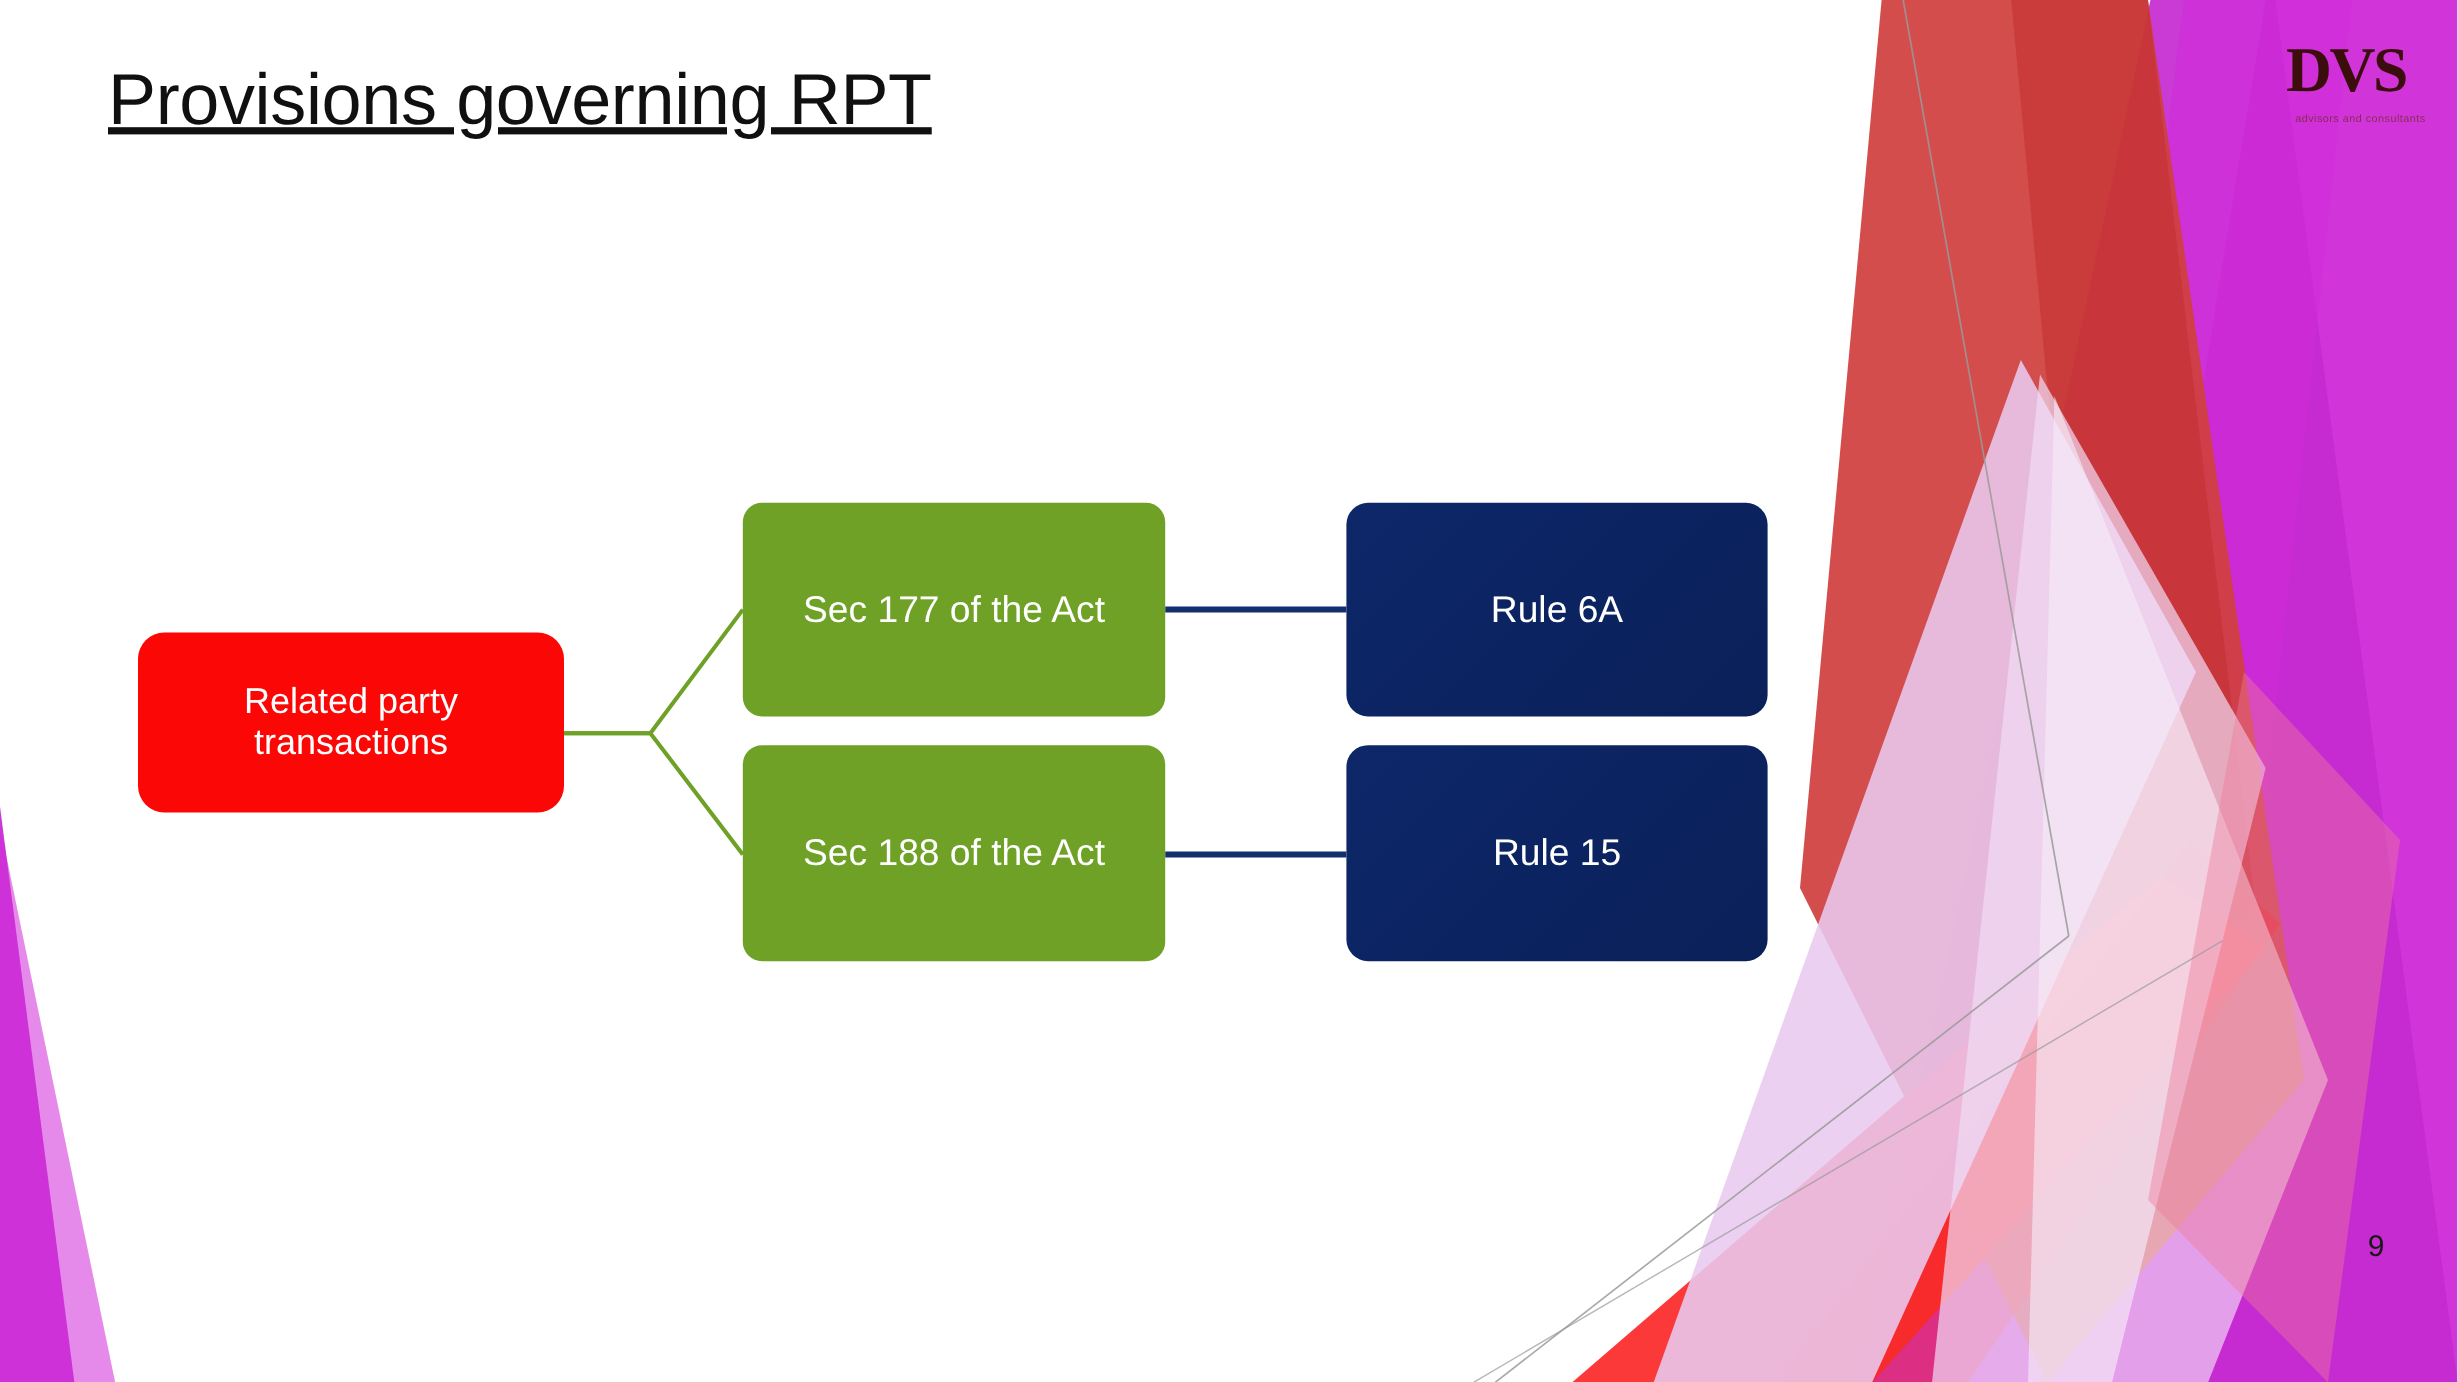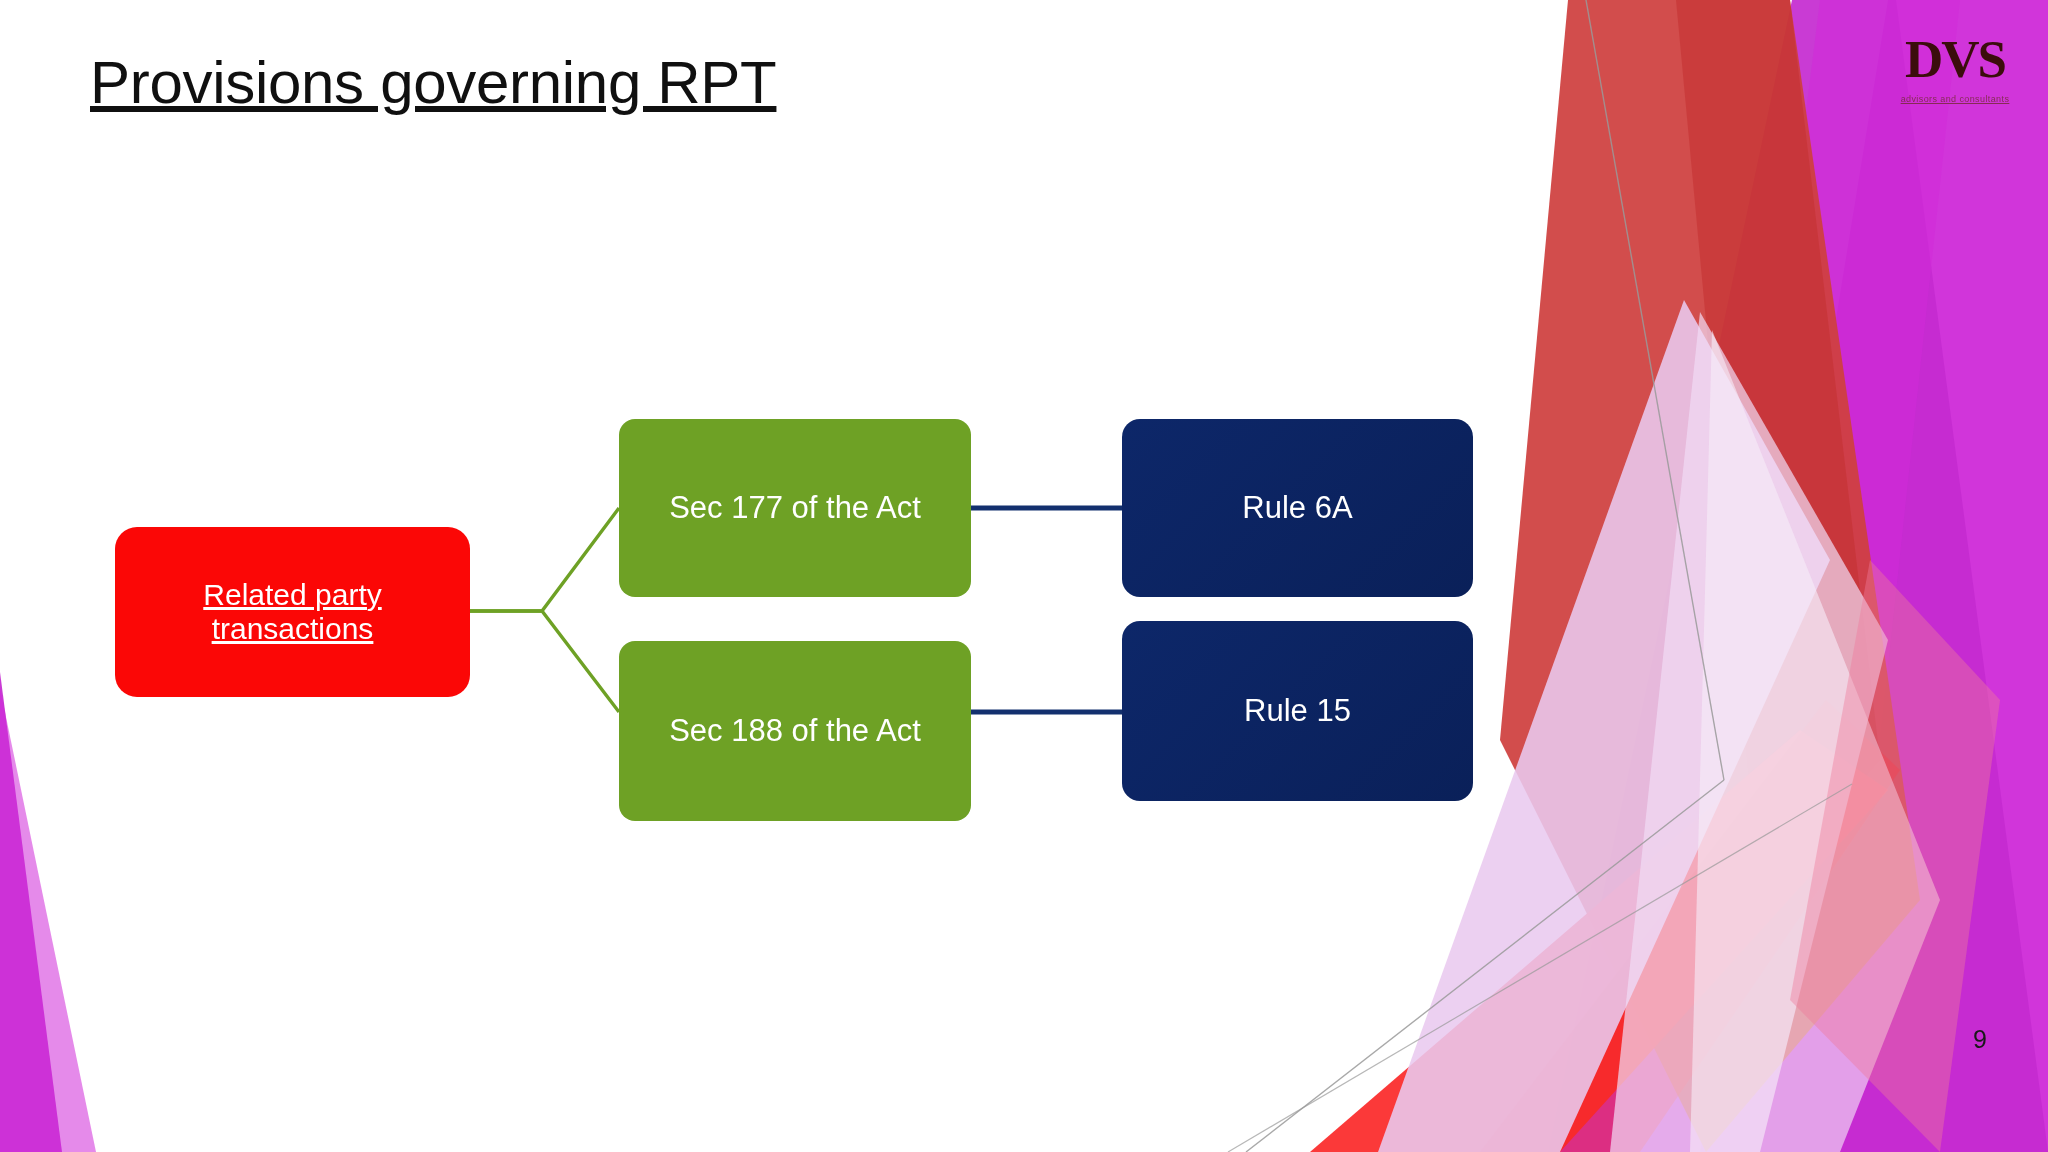--- a/index.html
+++ b/index.html
@@ -63,37 +63,35 @@
     color: #ffffff;
     font-size: 31px;
     line-height: 1.15;
     border-radius: 16px;
     padding: 6px 28px;
   }
   .node-root {
     left: 115px;
     top: 527px;
     width: 355px;
-    height: 170px;
+    height: 150px;
     background: #fb0706;
     border-radius: 22px;
     font-size: 30px;
-    text-decoration: underline;
   }
   .node-green {
     left: 619px;
     top: 419px;
     width: 352px;
     height: 178px;
     background: #6ea125;
   }
   .node-green.row2 {
     top: 621px;
     height: 180px;
-    margin-top: 20px;
   }
   .node-navy {
     left: 1122px;
     top: 419px;
     width: 351px;
     height: 178px;
     background: linear-gradient(135deg, #0d2769 0%, #0a2059 100%);
     border-radius: 18px;
   }
   .node-navy.row2 {
@@ -128,31 +126,30 @@
     text-align: center;
     font-family: "Liberation Serif", serif;
     font-weight: bold;
     font-size: 53px;
     line-height: 62px;
     color: #3b0d0c;
     letter-spacing: -2px;
   }
   #logo-tagline {
     position: absolute;
-    left: 0;
+    left: 12px;
     top: 70px;
     width: 158px;
     text-align: center;
     font-size: 9px;
     color: #6d2a28;
     opacity: 0.75;
     letter-spacing: 0.4px;
     white-space: nowrap;
     overflow: hidden;
-    text-decoration: underline;
   }
 
   
   #slide-number {
     position: absolute;
     left: 1960px;
     top: 1025px;
     width: 40px;
     text-align: center;
     font-size: 25px;

